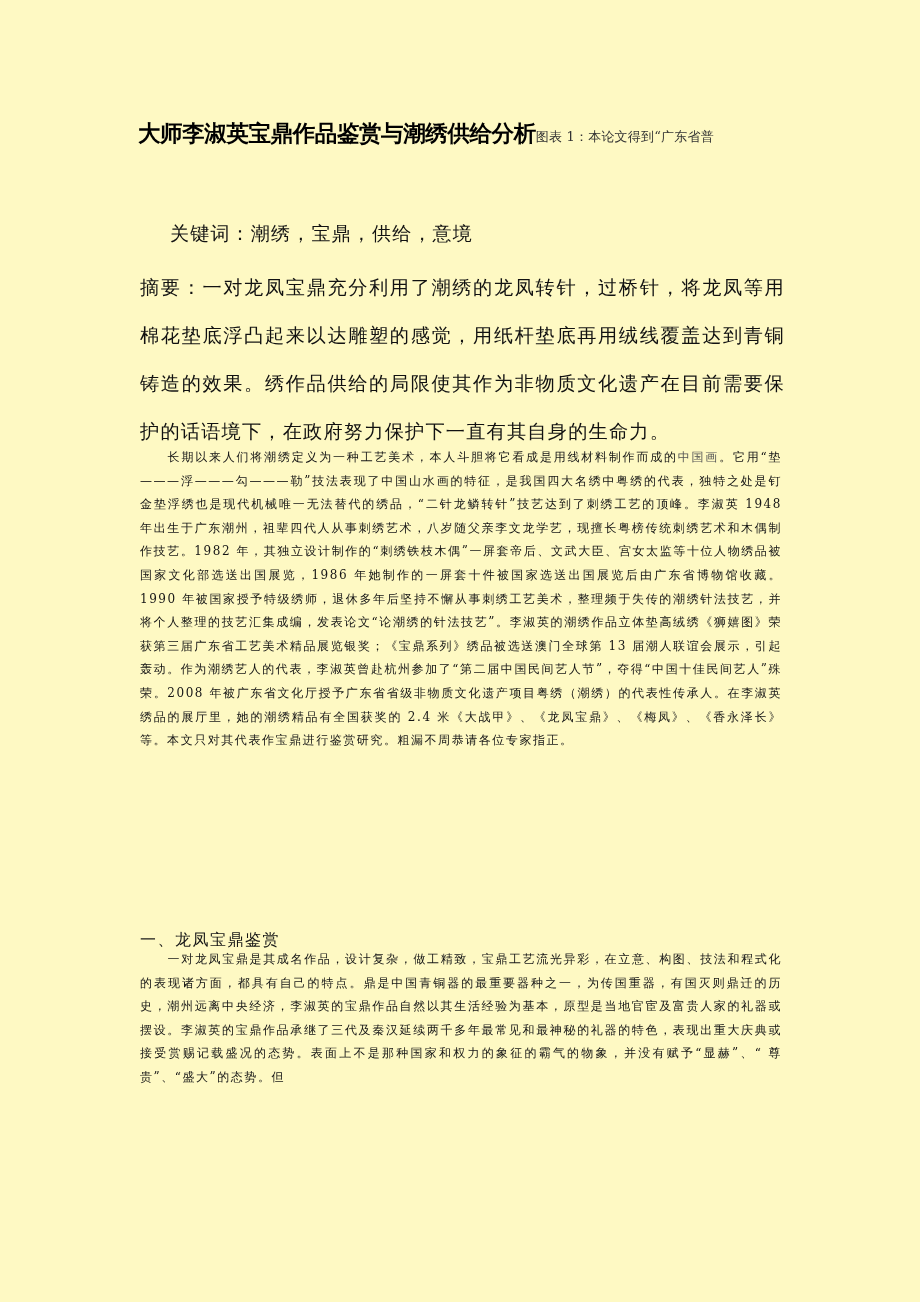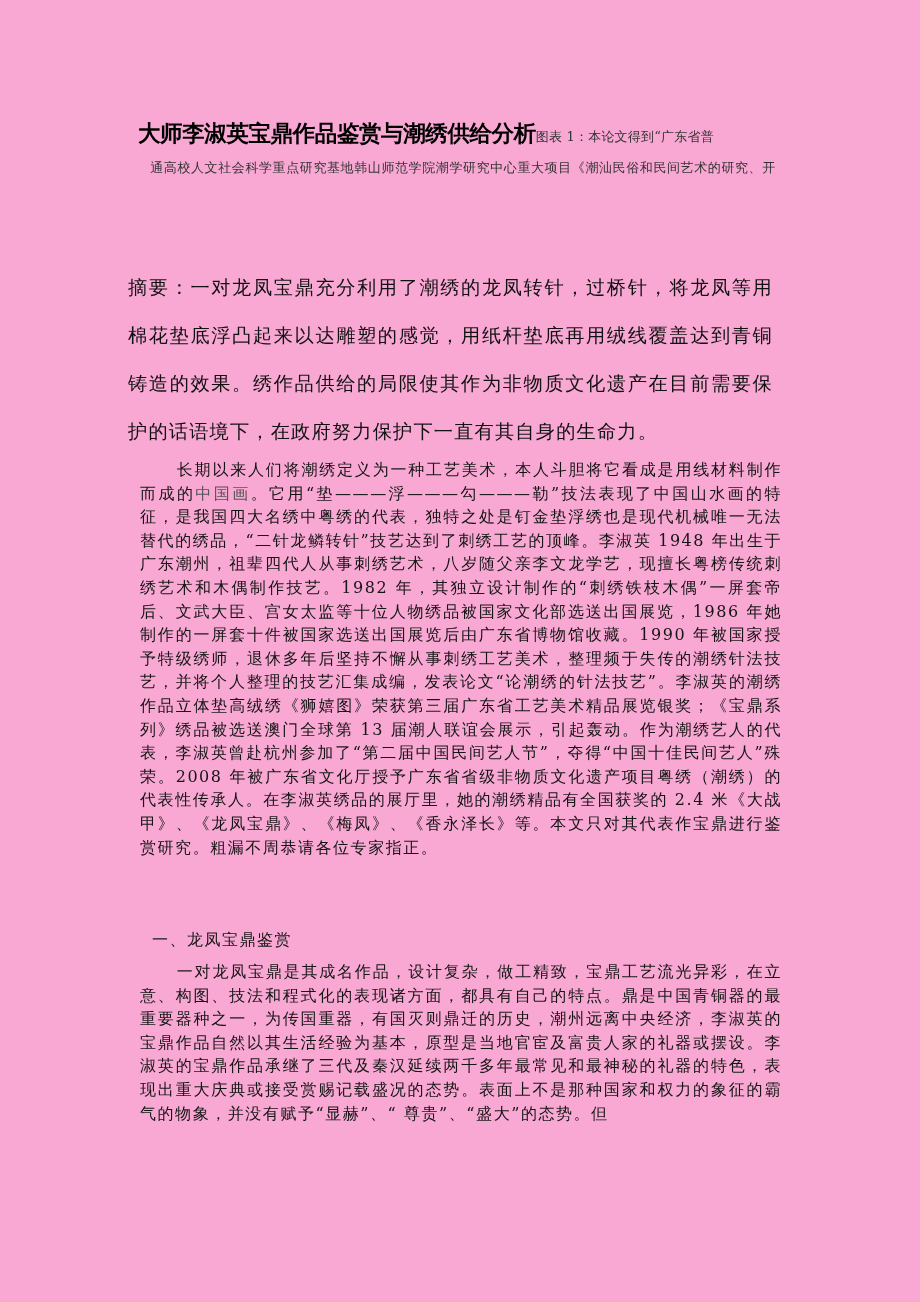--- a/index.html
+++ b/index.html
@@ -1,46 +1,46 @@
 <!DOCTYPE html>
 <html><head>
 <meta charset="utf-8">
 <style>
   html, body { margin: 0; padding: 0; background: #ffffff; }
   body { width: 920px; height: 1302px; position: relative; overflow: hidden;
          font-family: "DejaVu Serif", "Liberation Serif", serif; color: #111; }
-  .page { position: absolute; left: 0; top: 0; width: 920px; height: 1302px; background: #f9a8d4; }
+  .page { position: absolute; left: 0; top: 0; width: 920px; height: 1302px; background: #fef9c3; }
   .title-block { position: absolute; left: 138px; top: 116px; width: 650px; text-align: center; }
   .title-line1 { text-align: left; white-space: nowrap; line-height: 34px; }
   .title-main { font-family: "DejaVu Sans", "Liberation Sans", sans-serif; font-weight: bold;
                 font-size: 22.5px; letter-spacing: -0.4px; color: #000; }
   .title-note { font-size: 13px; color: #333; letter-spacing: 0.2px; }
   .note-cont { font-size: 13px; color: #333; line-height: 27px; text-align: center; letter-spacing: 0.6px; }
   .keywords { position: absolute; left: 170px; top: 218px; font-size: 19px; line-height: 30px; letter-spacing: 1.2px; color: #111; }
-  .abstract { position: absolute; left: 128px; top: 264px; width: 645px; font-size: 19.2px;
+  .abstract { position: absolute; left: 140px; top: 264px; width: 645px; font-size: 19.2px;
               line-height: 48px; letter-spacing: 1.2px; text-align: justify; color: #111; }
-  .body-para { position: absolute; left: 140px; width: 642px; font-size: 16px; line-height: 23.6px;
-               text-indent: 2.3em; text-align: justify; letter-spacing: 1.55px; color: #151515; margin-top: 12px; }
+  .body-para { position: absolute; left: 140px; width: 642px; font-size: 12px; line-height: 23.6px;
+               text-indent: 2.3em; text-align: justify; letter-spacing: 1.55px; color: #151515; }
   .p1 { top: 446px; }
   .p2 { top: 948px; }
   .gray { color: #555; }
-  .section-heading { position: absolute; left: 152px; top: 930px; font-size: 16px; letter-spacing: 1.5px; color: #151515; }
+  .section-heading { position: absolute; left: 140px; top: 930px; font-size: 16px; letter-spacing: 1.5px; color: #151515; }
 </style>
 </head>
 <body>
 
 <div class="page">
 
   <div class="title-block">
     <div class="title-line1">
       <span class="title-main">大师李淑英宝鼎作品鉴赏与潮绣供给分析</span><span class="title-note">图表 1：本论文得到“广东省普</span>
     </div>
-    <div class="note-cont">通高校人文社会科学重点研究基地韩山师范学院潮学研究中心重大项目《潮汕民俗和民间艺术的研究、开</div>
   </div>
 
+  <div class="keywords">关键词：潮绣，宝鼎，供给，意境</div>
 
   <div class="abstract">摘要：一对龙凤宝鼎充分利用了潮绣的龙凤转针，过桥针，将龙凤等用棉花垫底浮凸起来以达雕塑的感觉，用纸杆垫底再用绒线覆盖达到青铜铸造的效果。绣作品供给的局限使其作为非物质文化遗产在目前需要保护的话语境下，在政府努力保护下一直有其自身的生命力。</div>
 
   <div class="body-para p1"><span>长期以来人们将潮绣定义为一种工艺美术，本人斗胆将它看成是用线材料制作而成的</span><span class="gray">中国画</span><span>。它用“垫———浮———勾———勒”技法表现了中国山水画的特征，是我国四大名绣中粤绣的代表，独特之处是钉金垫浮绣也是现代机械唯一无法替代的绣品，“二针龙鳞转针”技艺达到了刺绣工艺的顶峰。李淑英 1948 年出生于广东潮州，祖辈四代人从事刺绣艺术，八岁随父亲李文龙学艺，现擅长粤榜传统刺绣艺术和木偶制作技艺。1982 年，其独立设计制作的“刺绣铁枝木偶”一屏套帝后、文武大臣、宫女太监等十位人物绣品被国家文化部选送出国展览，1986 年她制作的一屏套十件被国家选送出国展览后由广东省博物馆收藏。1990 年被国家授予特级绣师，退休多年后坚持不懈从事刺绣工艺美术，整理频于失传的潮绣针法技艺，并将个人整理的技艺汇集成编，发表论文“论潮绣的针法技艺”。李淑英的潮绣作品立体垫高绒绣《狮嬉图》荣获第三届广东省工艺美术精品展览银奖；《宝鼎系列》绣品被选送澳门全球第 13 届潮人联谊会展示，引起轰动。作为潮绣艺人的代表，李淑英曾赴杭州参加了“第二届中国民间艺人节”，夺得“中国十佳民间艺人”殊荣。2008 年被广东省文化厅授予广东省省级非物质文化遗产项目粤绣（潮绣）的代表性传承人。在李淑英绣品的展厅里，她的潮绣精品有全国获奖的 2.4 米《大战甲》、《龙凤宝鼎》、《梅凤》、《香永泽长》等。本文只对其代表作宝鼎进行鉴赏研究。粗漏不周恭请各位专家指正。</span></div>
 
   <div class="section-heading">一、龙凤宝鼎鉴赏</div>
 
   <div class="body-para p2">一对龙凤宝鼎是其成名作品，设计复杂，做工精致，宝鼎工艺流光异彩，在立意、构图、技法和程式化的表现诸方面，都具有自己的特点。鼎是中国青铜器的最重要器种之一，为传国重器，有国灭则鼎迁的历史，潮州远离中央经济，李淑英的宝鼎作品自然以其生活经验为基本，原型是当地官宦及富贵人家的礼器或摆设。李淑英的宝鼎作品承继了三代及秦汉延续两千多年最常见和最神秘的礼器的特色，表现出重大庆典或接受赏赐记载盛况的态势。表面上不是那种国家和权力的象征的霸气的物象，并没有赋予“显赫”、“ 尊贵”、“盛大”的态势。但</div>
 
 </div>

